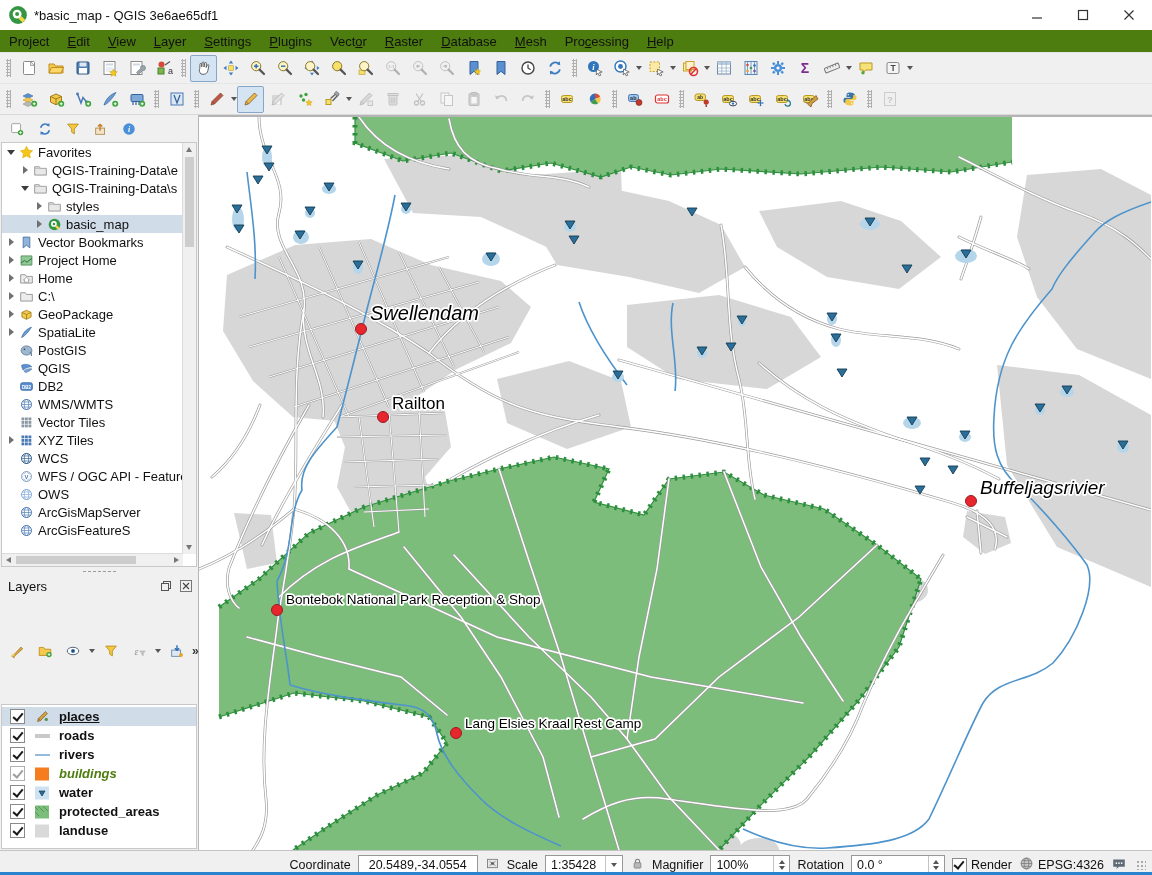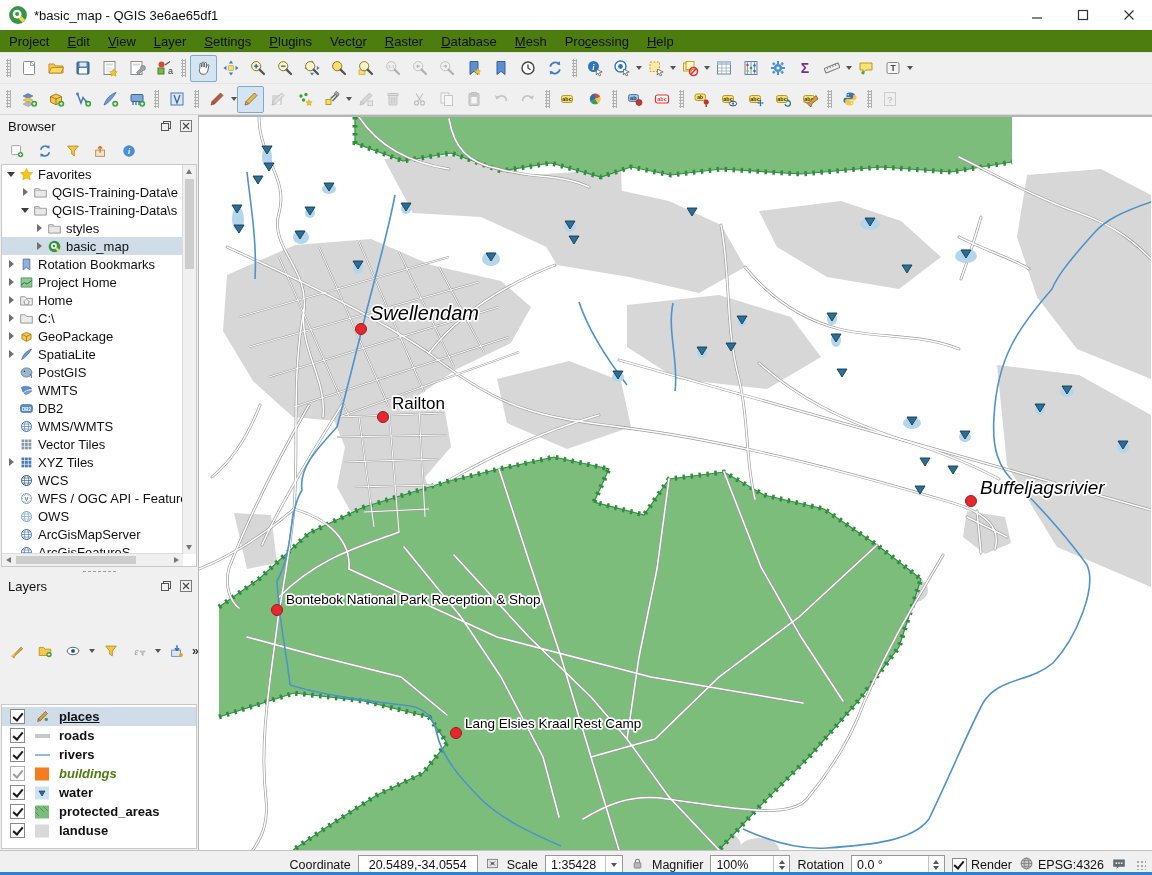--- a/index.html
+++ b/index.html
@@ -717,36 +717,20 @@
             <text x="9" y="12.5" font-size="9.5" text-anchor="middle" fill="#888" font-weight="bold">?</text>
           </svg>
         </span>
       </div>
     </div>
 
   <div id="main">
     <div id="left">
 
       <div id="browser">
-        <div class="panel-header">
-          <span>Browser</span>
-          <span style="flex:1"></span>
-          <span class="panel-hbtn">
-              <svg width="12" height="12">
-                <rect x="3.5" y="1.5" width="7" height="7" fill="none" stroke="#555"></rect>
-                <rect x="1.5" y="3.5" width="7" height="7" fill="#f0f0f0" stroke="#555"></rect>
-              </svg>
-            </span>
-          <span class="panel-hbtn">
-              <svg width="12" height="12">
-                <rect x="0.5" y="0.5" width="11" height="11" fill="none" stroke="#777"></rect>
-                <path d="M3 3 l6 6 M9 3 l-6 6" stroke="#444" stroke-width="1.1"></path>
-              </svg>
-            </span>
-        </div>
         <div class="panel-toolbar" id="browser-toolbar">
             <div class="tb-btn">
               <span style="display: flex;">
                 <svg viewBox="0 0 18 18" width="16" height="16">
                   <rect x="3" y="3" width="10" height="10" rx="1" fill="#fff" stroke="#9a9a9a"></rect>
                   <circle cx="13" cy="13" r="3" fill="#3da43d"></circle>
                   <path d="M13 11.5 v3 M11.5 13 h3" stroke="#fff" stroke-width="1"></path>
                 </svg>
               </span>
             </div>
@@ -837,21 +821,21 @@
                 </span>
                 <span>basic_map</span>
               </div>
               <div class="trow" style="padding-left: 4px;">
                 <span class="exp closed"></span>
                 <span class="ticon" style="display: flex;">
                   <svg viewBox="0 0 18 18" width="15" height="15">
                     <path d="M5 2.5 h8 v13 l-4 -3.2 -4 3.2 Z" fill="#8fb3dd" stroke="#4a6f9c"></path>
                   </svg>
                 </span>
-                <span>Rotation Bookmarks</span>
+                <span>Vector Bookmarks</span>
               </div>
               <div class="trow" style="padding-left: 4px;">
                 <span class="exp closed"></span>
                 <span class="ticon" style="display: flex;">
                   <svg viewBox="0 0 18 18" width="15" height="15">
                     <rect x="2.5" y="3.5" width="13" height="11" fill="#8fc997"></rect>
                     <path d="M2.5 3.5 h13 v11 h-13 Z" fill="none" stroke="#4d8a55"></path>
                     <path d="M2.5 12 l4 -3 3 2 6 -4.5" stroke="#2f6e38" stroke-width="1.2" fill="none"></path>
                   </svg>
                 </span>
@@ -907,21 +891,21 @@
                 <span>PostGIS</span>
               </div>
               <div class="trow" style="padding-left: 4px;">
                 <span class="exp "></span>
                 <span class="ticon" style="display: flex;">
                   <svg viewBox="0 0 18 18" width="15" height="15">
                     <path d="M3 5 C8 3 13 4 15.5 7 C12 7 8 8 5 11 C4 9 3 7 3 5 Z" fill="#5b8fd0" stroke="#34639c" stroke-width=".6"></path>
                     <path d="M6 12 C9 9.5 12.5 8.8 15.5 9.5 C13 12 10 13.5 7.5 13.8 Z" fill="#7fa8d8" stroke="#34639c" stroke-width=".6"></path>
                   </svg>
                 </span>
-                <span>WMTS</span>
+                <span>QGIS</span>
               </div>
               <div class="trow" style="padding-left: 4px;">
                 <span class="exp "></span>
                 <span class="ticon" style="display: flex;">
                   <svg viewBox="0 0 18 18" width="15" height="15">
                     <rect x="2" y="4.5" width="14" height="9" rx="2" fill="#5b8fd0" stroke="#34639c"></rect>
                     <text x="9" y="11.6" font-size="5.5" text-anchor="middle" fill="#fff" font-weight="bold">DB2</text>
                   </svg>
                 </span>
                 <span>DB2</span>

